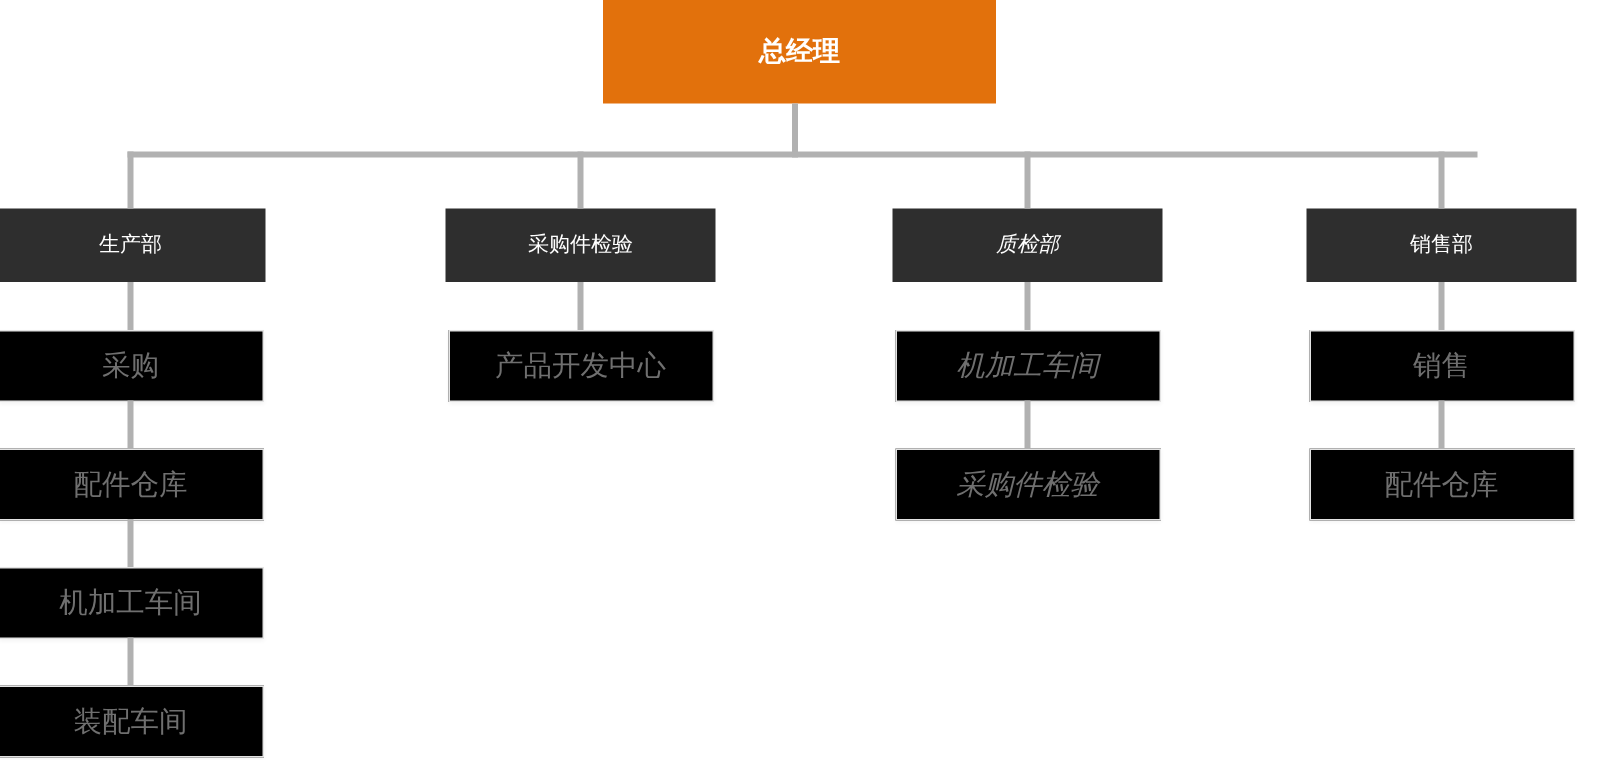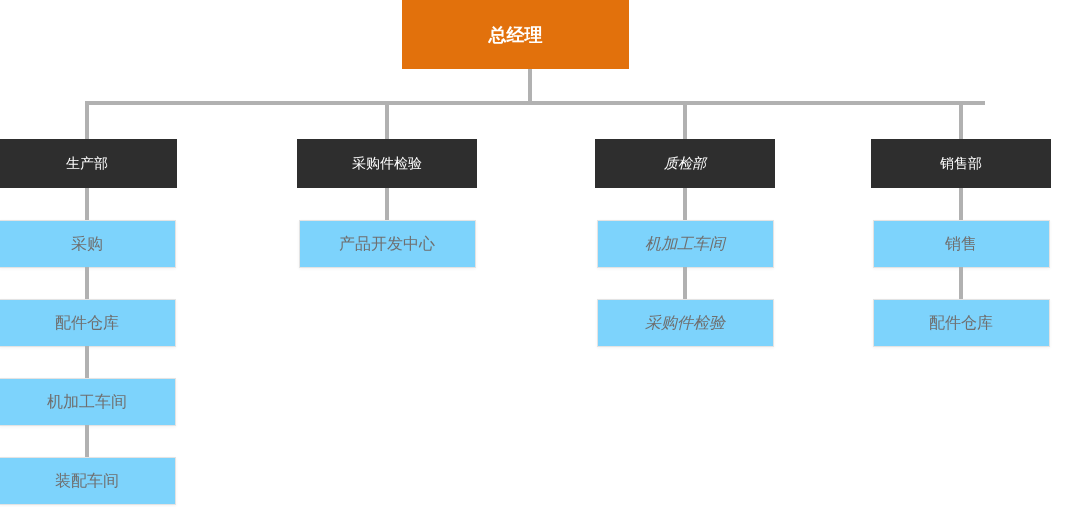--- a/index.html
+++ b/index.html
@@ -11,21 +11,21 @@
     --child-text:#6f6f6f;
   }
   .stage{
     position:relative;
     width:1072px;height:507px;
     overflow:hidden;
     background:#fff;
     font-family:"DejaVu Sans","Liberation Sans",sans-serif;
   }
   .root-node{
-    position:absolute;left:402px;top:0;width:227px;height:69px;
+    position:absolute;left:402px;top:0;width:262px;height:69px;
     background:var(--root-bg);
     color:#fff;font-size:18px;font-weight:bold;
     line-height:69px;text-align:center;
     box-sizing:border-box;
   }
   .connector{position:absolute;background:var(--line);}
   .v-root{left:528px;top:69px;width:4px;height:36px;}
   .h-main{left:85px;top:101px;width:900px;height:4px;}
   .col{
     position:absolute;top:139px;width:180px;
@@ -40,24 +40,24 @@
   }
   .dept::before{
     content:"";position:absolute;
     top:-38px;left:50%;margin-left:-2px;
     width:4px;height:38px;background:var(--line);
   }
   .child{
     position:relative;
     width:177px;height:48px;
     margin:31px auto 0;
-    background:#7dd3fc;
+    background:#000000;
     border:1px solid var(--child-border);
     box-shadow:0 1px 3px rgba(0,0,0,0.05);
-    color:var(--child-text);font-size:16px;
+    color:var(--child-text);font-size:19px;
     line-height:46px;text-align:center;
     box-sizing:border-box;
   }
   .dept + .child{margin-top:32px;}
   .child::before{
     content:"";position:absolute;
     top:-33px;left:50%;margin-left:-2px;
     width:4px;height:32px;background:var(--line);
   }
   .col-1{left:-3px;}

